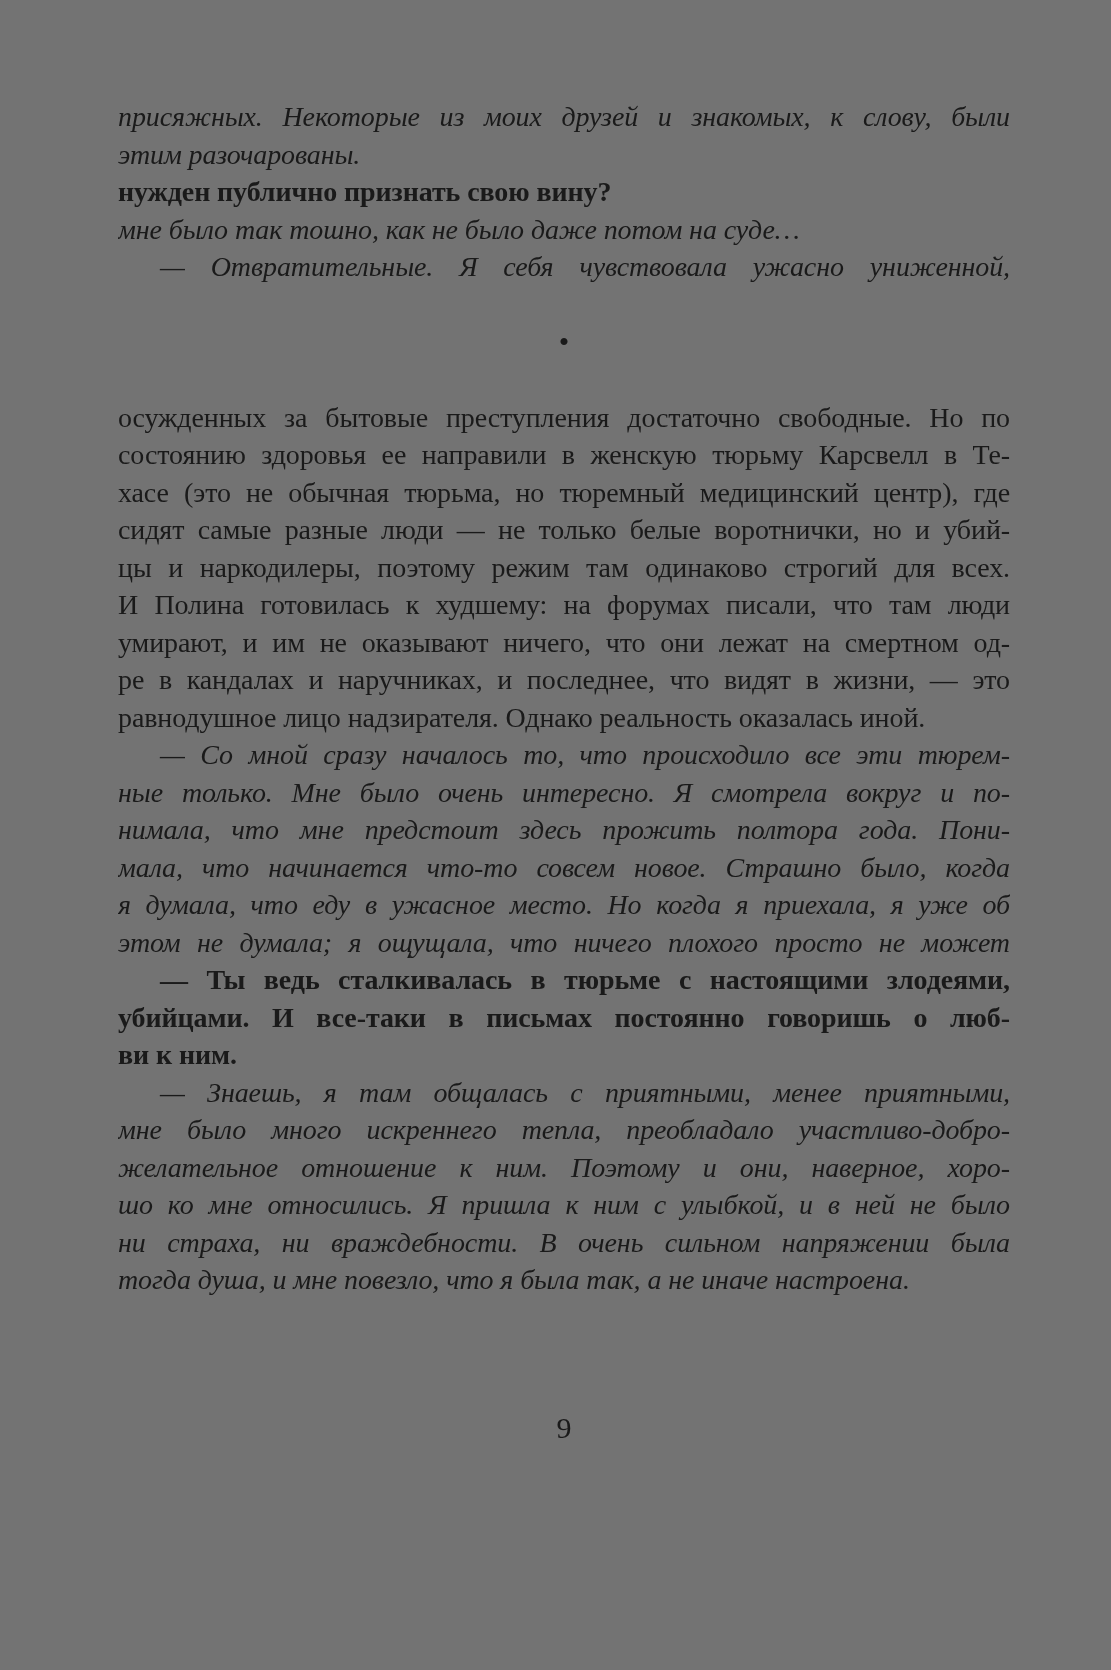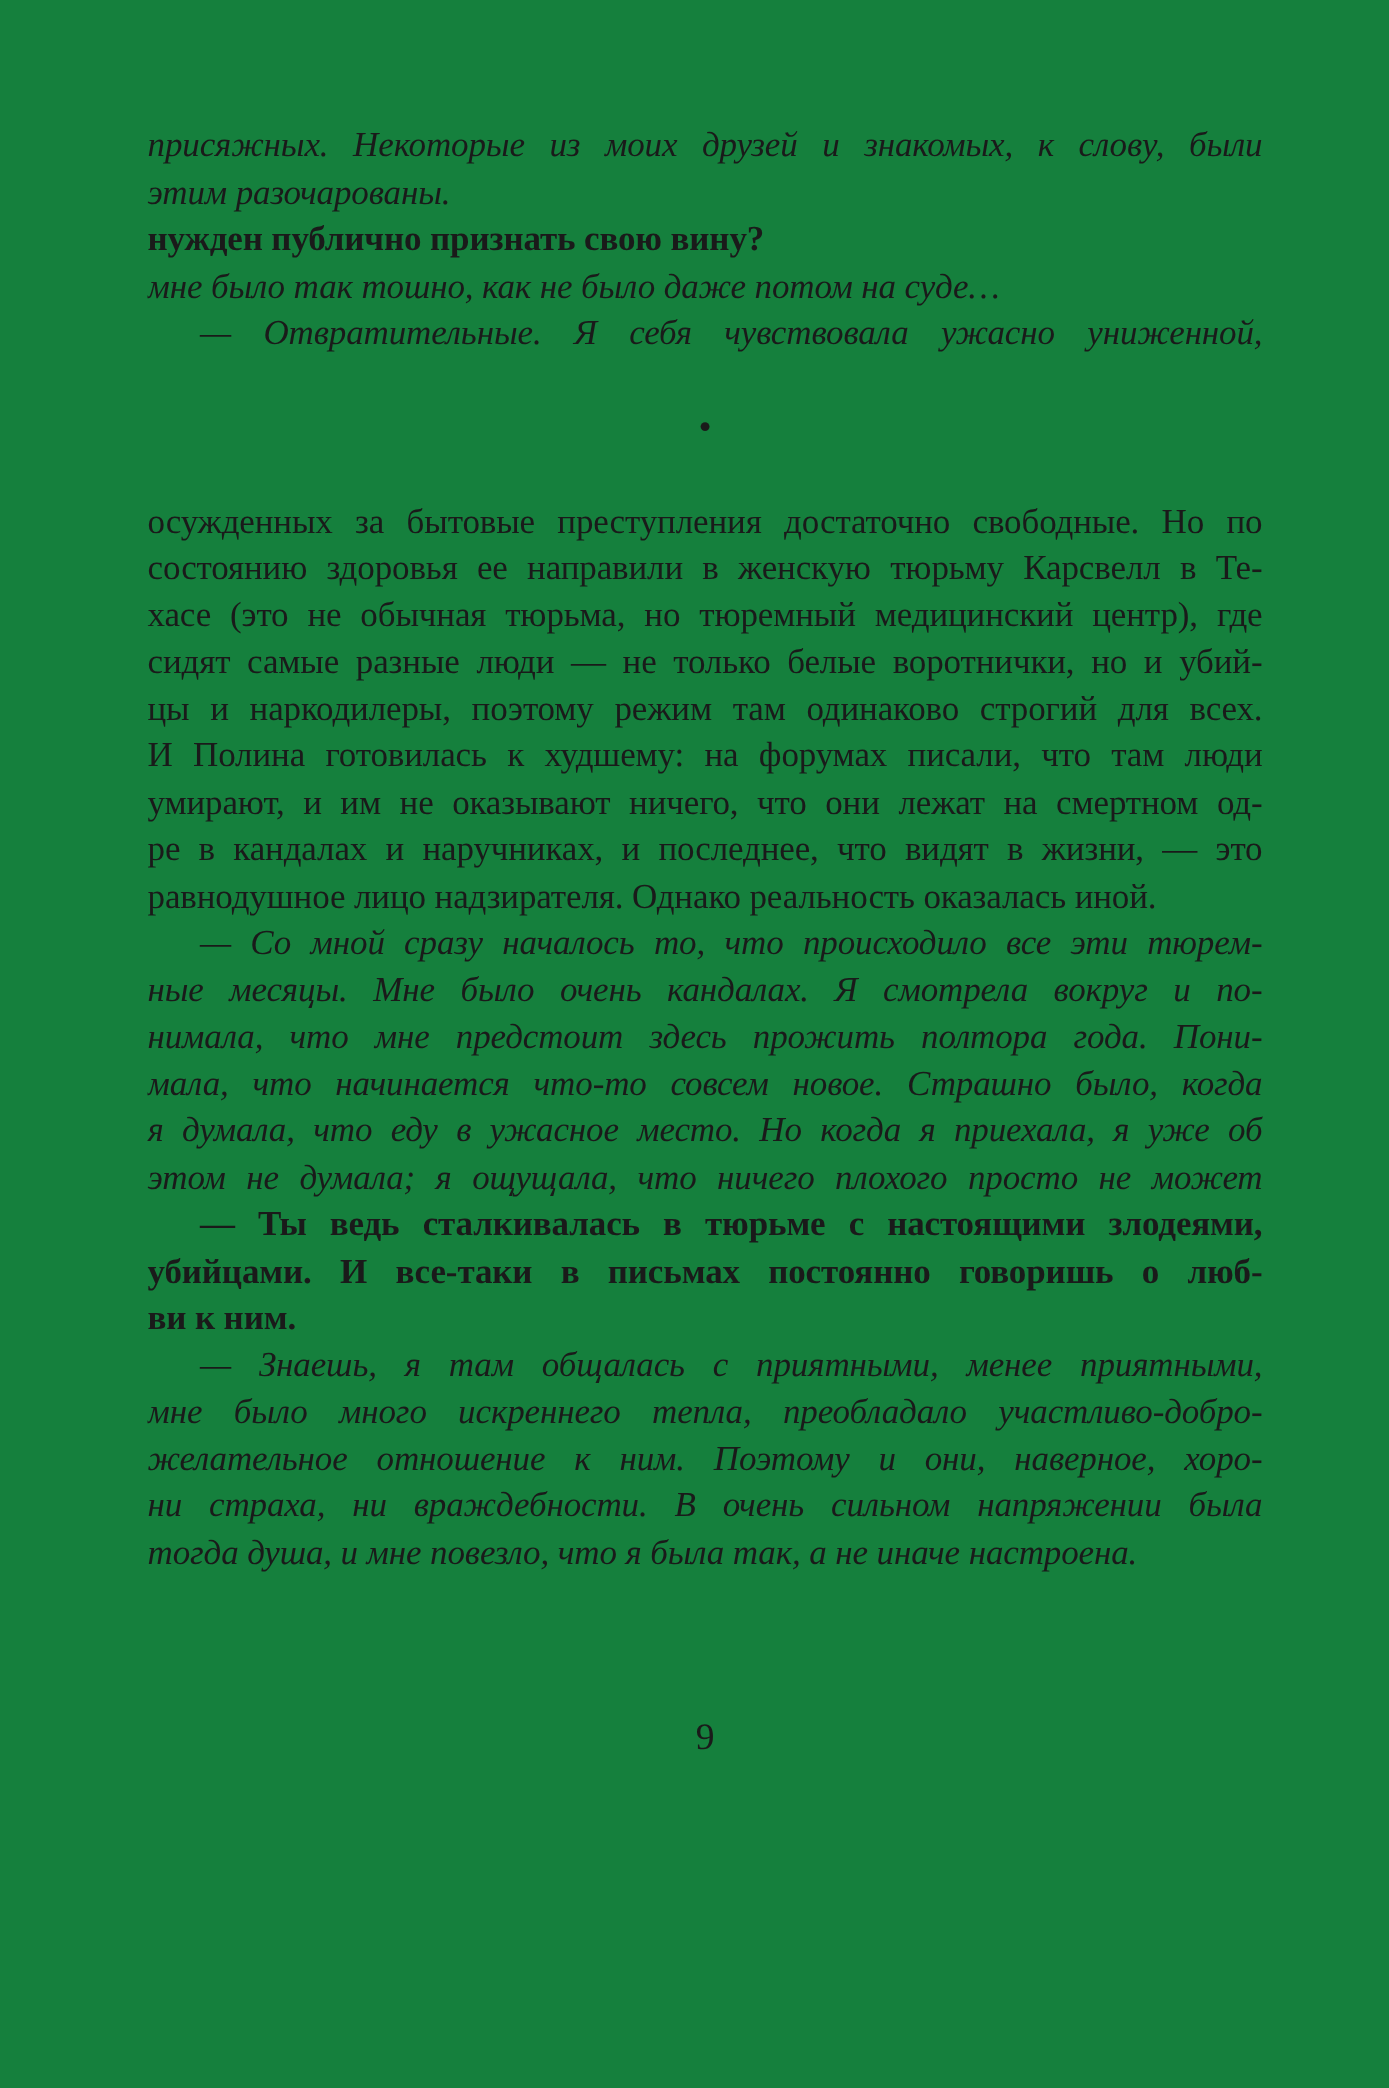--- a/index.html
+++ b/index.html
@@ -4,21 +4,21 @@
 <style>
   html, body {
     margin: 0;
     padding: 0;
     background: #ffffff;
   }
   .page {
     position: relative;
     width: 1111px;
     height: 1670px;
-    background: #15803d;
+    background: #737373;
     box-sizing: border-box;
     padding: 98px 101px 0 118px;
     font-family: "Liberation Serif", "DejaVu Serif", serif;
     color: #1a1a1a;
     overflow: hidden;
   }
   .text-block {
     width: 892px;
   }
   .line {
@@ -88,37 +88,38 @@
       <div class="line">сидят самые разные люди — не только белые воротнички, но и убий-</div>
       <div class="line">цы и наркодилеры, поэтому режим там одинаково строгий для всех.</div>
       <div class="line">И Полина готовилась к худшему: на форумах писали, что там люди</div>
       <div class="line">умирают, и им не оказывают ничего, что они лежат на смертном од-</div>
       <div class="line">ре в кандалах и наручниках, и последнее, что видят в жизни, — это</div>
       <div class="line last">равнодушное лицо надзирателя. Однако реальность оказалась иной.</div>
     </div>
 
     <div class="para italic">
       <div class="line indent">— Со мной сразу началось то, что происходило все эти тюрем-</div>
-      <div class="line">ные месяцы. Мне было очень кандалах. Я смотрела вокруг и по-</div>
+      <div class="line">ные только. Мне было очень интересно. Я смотрела вокруг и по-</div>
       <div class="line">нимала, что мне предстоит здесь прожить полтора года. Пони-</div>
       <div class="line">мала, что начинается что-то совсем новое. Страшно было, когда</div>
       <div class="line">я думала, что еду в ужасное место. Но когда я приехала, я уже об</div>
       <div class="line">этом не думала; я ощущала, что ничего плохого просто не может</div>
     </div>
 
     <div class="para bold">
       <div class="line indent">— Ты ведь сталкивалась в тюрьме с настоящими злодеями,</div>
       <div class="line">убийцами. И все-таки в письмах постоянно говоришь о люб-</div>
       <div class="line last">ви к ним.</div>
     </div>
 
     <div class="para italic">
       <div class="line indent">— Знаешь, я там общалась с приятными, менее приятными,</div>
       <div class="line">мне было много искреннего тепла, преобладало участливо-добро-</div>
       <div class="line">желательное отношение к ним. Поэтому и они, наверное, хоро-</div>
+      <div class="line">шо ко мне относились. Я пришла к ним с улыбкой, и в ней не было</div>
       <div class="line">ни страха, ни враждебности. В очень сильном напряжении была</div>
       <div class="line last">тогда душа, и мне повезло, что я была так, а не иначе настроена.</div>
     </div>
 
   </div>
 
   <div class="page-number">9</div>
 </div>
 
 </body></html>

